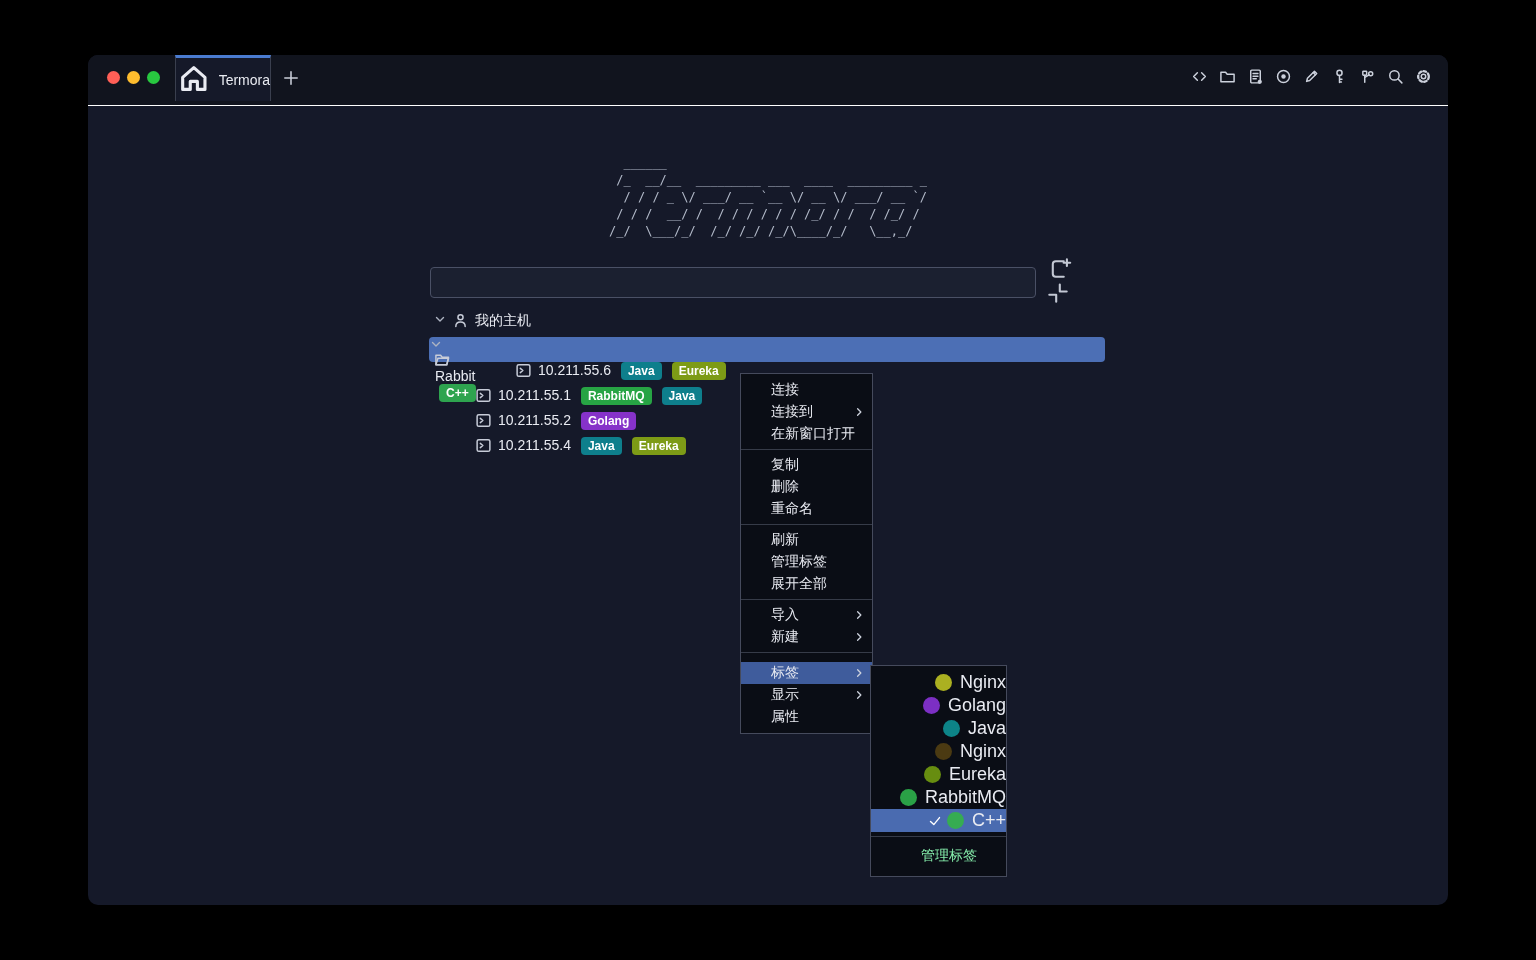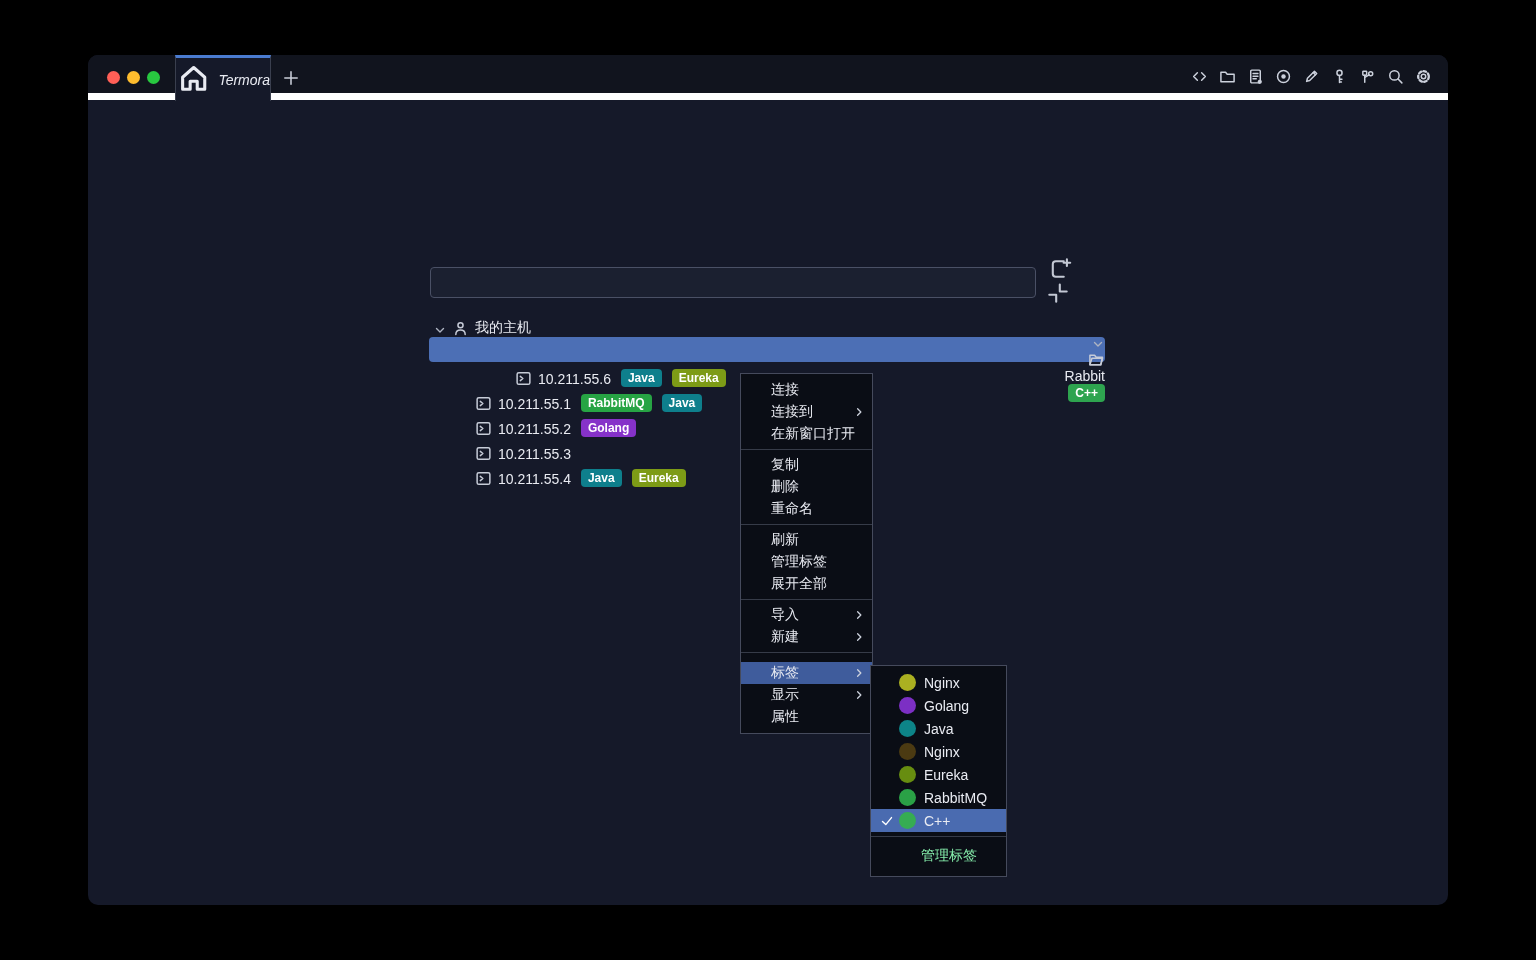--- a/index.html
+++ b/index.html
@@ -3,22 +3,22 @@
 <meta charset="utf-8">
 <style>
   * { margin:0; padding:0; box-sizing:border-box; }
   html,body { width:1536px; height:960px; background:#000; overflow:hidden;
               font-family:"Liberation Sans", sans-serif; }
   .window { position:absolute; left:88px; top:55px; width:1360px; height:850px;
             background:#151929; border-radius:10px; overflow:hidden;
             box-shadow:0 25px 70px rgba(0,0,0,.85); }
 
   
-  .tabbar { position:relative; height:45px; background:#11141e;
-            border-bottom:7px solid #ffffff;font-style:italic; }
+  .tabbar { position:relative; height:51px; background:#11141e;
+            border-bottom:1px solid #ffffff; }
   .traffic { position:absolute; left:19px; top:16px; display:flex; gap:7px; }
   .traffic span { width:13px; height:13px; border-radius:50%; display:block; }
   .tab { position:absolute; left:87px; top:0; height:46px; width:96px; z-index:2;
          background:#151929; border-left:1px solid #3a3f4e; border-right:1px solid #3a3f4e;
          border-top:3px solid #4a7bd0; display:flex; align-items:center;
          justify-content:center; gap:7px; color:#e9ebf2; font-size:14px; }
   .newtab { position:absolute; left:194px; top:14px; width:18px; height:18px;
             background:none; border:none; color:#c9cdd8; cursor:pointer; padding:0; }
   .toolbar { position:absolute; right:16px; top:0; height:45px; display:flex;
              align-items:center; gap:11px; }
@@ -34,21 +34,21 @@
                 display:flex; align-items:center; }
   .search-row input { width:606px; height:31px; background:#1b2030;
                       border:1px solid #4a5065; border-radius:4px; color:#e9ebf2;
                       font-size:14px; padding:0 9px; outline:none; }
   .in-btn { width:24px; height:24px; background:none; border:none; padding:0;
             color:#c3c8d4; cursor:pointer; margin-left:10px;
             display:flex; align-items:center; justify-content:center; }
   .in-btn:first-of-type { margin-left:12px; }
 
   .tree { position:absolute; left:341px; top:257px; width:676px; }
-  .trow { height:25px; display:flex; align-items:flex-end; color:#e9ebf2;
+  .trow { height:25px; display:flex; align-items:flex-start; color:#e9ebf2;
           font-size:14px; border-radius:4px; }
   .trow.selected { background:#4c6fb5;flex-direction:column; }
   .trow .chev { width:14px; height:14px; color:#aeb4c2; display:flex;
                 align-items:center; justify-content:center; flex:0 0 auto; }
   .trow .nicon { width:17px; height:17px; margin-left:5px; color:#c7ccd8;
                  display:flex; align-items:center; justify-content:center; flex:0 0 auto; }
   .trow .lbl { margin-left:6px; white-space:nowrap; }
   .badge { margin-left:10px; font-size:12px; font-weight:700; color:#fff;
            padding:2px 7px; border-radius:4px; line-height:14px; white-space:nowrap; }
 
@@ -57,21 +57,21 @@
           padding:5px 0; z-index:5; }
   .ctx { left:652px; top:318px; width:133px; }
   .sub { left:782px; top:610px; width:137px; }
   .mi { height:22px; display:flex; align-items:center; color:#e9ebf2;
         font-size:14px; padding-left:30px; position:relative; cursor:default; }
   .mi.hl { background:#3f5c9c;margin-top:9px; }
   .mi .arrow { position:absolute; right:7px; width:12px; height:12px; color:#cdd2dd;
                display:flex; align-items:center; }
   .msep { border-top:1px solid #363b48; margin:4px 0; }
   .smi { height:23px; display:flex; align-items:center; color:#e9ebf2;
-         font-size:14px; padding-left:8px; cursor:default; }
+         font-size:18px; padding-left:8px; cursor:default;justify-content:flex-end; }
   .smi.hl { background:#4a6bb0; }
   .smi .chk { width:16px; height:14px; color:#fff; display:flex; align-items:center; }
   .smi .dot { width:17px; height:17px; border-radius:50%; margin-left:4px;
               flex:0 0 auto; }
   .smi .slbl { margin-left:8px; }
   .mfoot { height:30px; display:flex; align-items:center; padding-left:50px;
            color:#86efac; font-size:14px; cursor:default; }
 </style>
 </head>
 <body>
@@ -145,20 +145,25 @@
         </button>
         <button class="tbtn">
           <span><svg width="100%" height="100%" viewBox="0 0 16 16" fill="none" stroke="currentColor" stroke-width="1.4" stroke-linecap="round" stroke-linejoin="round">
               <circle cx="8" cy="8" r="5" stroke-width="2.2" stroke-dasharray="2.4 2.2"></circle>
               <circle cx="8" cy="8" r="2.1"></circle>
             </svg></span>
         </button>
       </div>
   </div>
 
+  <pre class="ascii" id="ascii">  ______                                    
+ /_  __/__  _________ ___  ____  _________ _
+  / / / _ \/ ___/ __ `__ \/ __ \/ ___/ __ `/
+ / / /  __/ /  / / / / / / /_/ / /  / /_/ / 
+/_/  \___/_/  /_/ /_/ /_/\____/_/   \__,_/  </pre>
 
   <div class="search-row">
     <input id="filter" placeholder="" style="">
     <span id="actions">
         <button class="in-btn">
           <span><svg width="100%" height="100%" viewBox="0 0 16 16" fill="none" stroke="currentColor" stroke-width="1.4" stroke-linecap="round" stroke-linejoin="round">
               <path d="M10.5 2.8H5.2a2 2 0 0 0-2 2v6.4a2 2 0 0 0 2 2h5.3"></path>
               <path d="M12.6 1.6v4.4M10.4 3.8h4.4"></path>
             </svg></span>
         </button>
@@ -239,30 +244,20 @@
         <span class="badge" style="background: rgb(134, 50, 201);">Golang</span>
       </div>
       <div class="trow">
         <span style="width: 41px; flex: 0 0 auto;"></span>
         <span class="nicon">
           <svg width="100%" height="100%" viewBox="0 0 16 16" fill="none" stroke="currentColor" stroke-width="1.4" stroke-linecap="round" stroke-linejoin="round">
             <rect x="2" y="2.5" width="12" height="11" rx="1.6"></rect>
             <path d="M5 6l2.4 2L5 10"></path>
           </svg>
         </span>
-        <span class="lbl">10.211.55.3</span>
-      </div>
-      <div class="trow">
-        <span style="width: 41px; flex: 0 0 auto;"></span>
-        <span class="nicon">
-          <svg width="100%" height="100%" viewBox="0 0 16 16" fill="none" stroke="currentColor" stroke-width="1.4" stroke-linecap="round" stroke-linejoin="round">
-            <rect x="2" y="2.5" width="12" height="11" rx="1.6"></rect>
-            <path d="M5 6l2.4 2L5 10"></path>
-          </svg>
-        </span>
         <span class="lbl">10.211.55.4</span>
         <span class="badge" style="background: rgb(14, 127, 140);">Java</span>
         <span class="badge" style="background: rgb(125, 155, 22);">Eureka</span>
       </div>
     </div>
 
   <div class="menu ctx" id="ctx">
       <div class="mi">
         <span>连接</span>
       </div>

